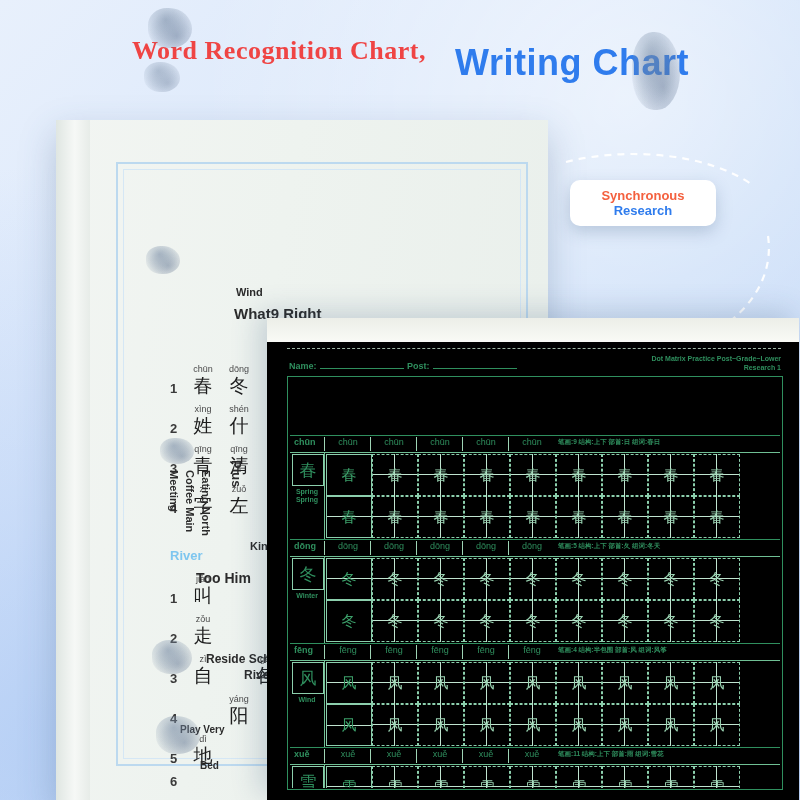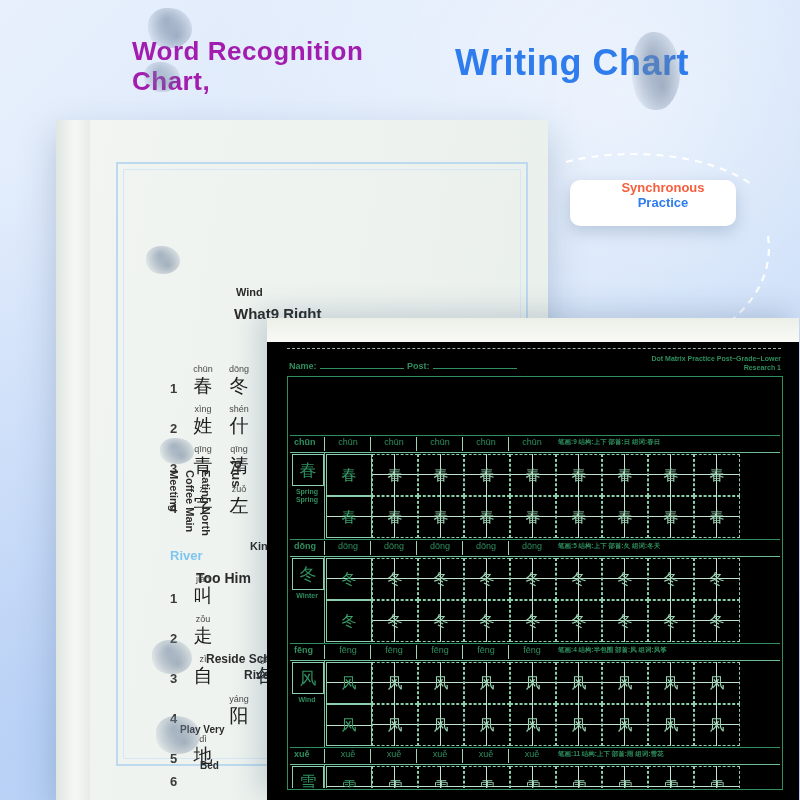--- a/index.html
+++ b/index.html
@@ -6,21 +6,21 @@
   body{
     width:800px;height:800px;overflow:hidden;position:relative;
     font-family:"Liberation Sans",sans-serif;
     background:linear-gradient(135deg,#e8f0fc 0%,#dbe8fb 35%,#c9ddf8 60%,#b9d0f5 100%);
   }
   
   .bg-wash{position:absolute;inset:0;
     background:radial-gradient(circle at 78% 12%, rgba(255,255,255,.55) 0%, rgba(255,255,255,0) 45%),
                radial-gradient(circle at 8% 92%, rgba(150,185,240,.45) 0%, rgba(150,185,240,0) 55%);}
   .headline{position:absolute;font-weight:bold;color:#2f7ced;letter-spacing:.5px;}
-  #h1{left:132px;top:36px;width:300px;font-size:26px;line-height:30px;color:#a21caf;}
+  #h1{left:132px;top:36px;width:300px;font-size:26px;line-height:30px;color:#ef4444;font-family:Liberation Serif, serif;}
   #h2{left:452px;top:42px;width:240px;font-size:36px;line-height:42px;text-align:center;}
   .smudge{position:absolute;background:
       radial-gradient(ellipse at 40% 30%, rgba(120,140,165,.55) 0%, rgba(120,140,165,0) 70%),
       radial-gradient(ellipse at 65% 70%, rgba(90,110,140,.45) 0%, rgba(90,110,140,0) 70%);
       filter:blur(.6px);border-radius:45% 55% 50% 48%;}
 
   
   .book-back{position:absolute;left:56px;top:120px;width:492px;height:680px;
     background:linear-gradient(100deg,#f2f5f2 0%,#eef3ef 40%,#e9efeb 100%);
     box-shadow:0 14px 34px rgba(60,90,130,.28);}
@@ -85,22 +85,22 @@
       linear-gradient(to bottom, transparent calc(50% - .5px), #bfe3cf calc(50% - .5px), #bfe3cf calc(50% + .5px), transparent calc(50% + .5px)),
       linear-gradient(to right, transparent calc(50% - .5px), #bfe3cf calc(50% - .5px), #bfe3cf calc(50% + .5px), transparent calc(50% + .5px));
     color:#3ca06a;font-size:15px;display:flex;align-items:center;justify-content:center;
     font-family:"DejaVu Sans",sans-serif;}
   .tian.dashed{border-style:dashed;}
   .tian.faint{color:#9ad3b2;}
 
   
   .bubble{position:absolute;left:570px;top:180px;width:146px;height:46px;border-radius:10px;
     background:#ffffff;box-shadow:0 6px 16px rgba(60,90,130,.25);
-    display:flex;align-items:flex-start;justify-content:center;text-align:center;
-    font-size:13px;font-weight:bold;line-height:15px;color:#f4603e;padding-left:20px;}
+    display:flex;align-items:center;justify-content:center;text-align:center;
+    font-size:13px;font-weight:bold;line-height:15px;color:#f4603e;}
   .bubble .b2{color:#2f7ced;}
   .dash-path{position:absolute;left:540px;top:140px;width:250px;height:230px;}
 </style>
 </head>
 <body>
 
 <div class="bg-wash"></div>
 
 <div class="headline" id="h1">Word Recognition Chart,</div>
 <div class="headline" id="h2">Writing Chart</div>
@@ -249,21 +249,21 @@
 <div class="smudge" style="left:156px;top:716px;width:44px;height:38px;"></div>
 
 <svg class="dash-path" viewBox="0 0 250 230">
   <path d="M26,22 C90,6 170,14 214,46" fill="none" stroke="#ffffff" stroke-width="2.2" stroke-dasharray="7 6" opacity=".95"></path>
   <path d="M228,96 C236,150 190,196 126,212" fill="none" stroke="#ffffff" stroke-width="2.2" stroke-dasharray="7 6" opacity=".95"></path>
 </svg>
 
 <div class="bubble">
   <div>
     <div>Synchronous</div>
-    <div class="b2">Practice</div>
+    <div class="b2">Research</div>
   </div>
 </div>
 
 <div class="sheet">
   <div class="sheet-top-curl"></div>
   <div class="dotted-top"></div>
 
   <div class="meta" style="left:22px;">
     <span>Name:</span><span class="line"></span>
   </div>

